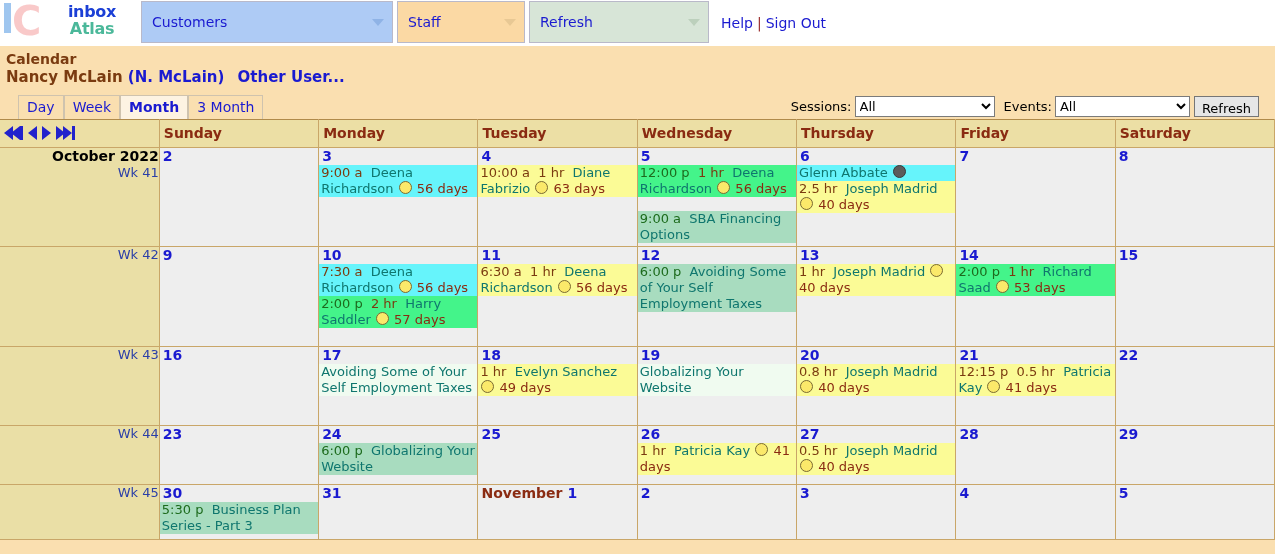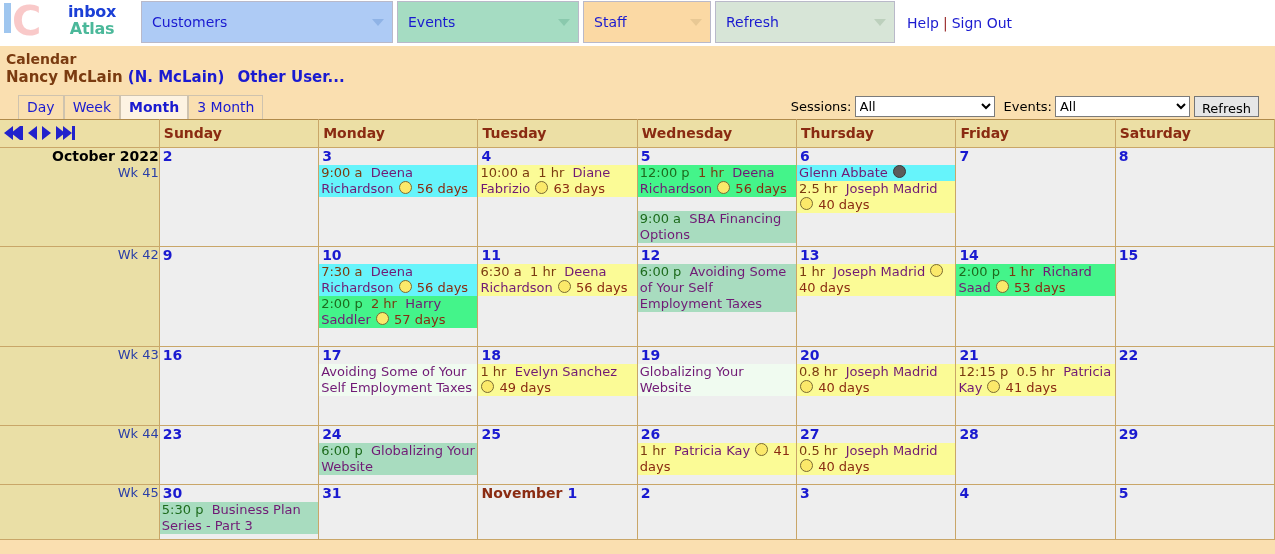--- a/index.html
+++ b/index.html
@@ -83,21 +83,21 @@
 
   td.day{background:#eeeeee;width:199px;}
   td.day.sat{background:#eeeeee;}
   .daynum{color:#1a1ad0;font-weight:bold;font-size:14px;line-height:17px;padding-left:3px;}
   .daynum .monthname{color:#8a2b12;margin-right:5px;}
 
   .evt{font-size:13px;line-height:16px;padding:0 2px 0 2px;}
   .evt .time{color:#7a3b10;}
   .evt .time-g{color:#1d6b1d;}
   .evt .dur{color:#7a3b10;}
-  .evt .name{color:#701a75;text-align:right;}
+  .evt .name{color:#0f766e;text-align:right;}
   .evt .days{color:#8a2b12;}
   .bg-cyan{background:#66f4fb;}
   .bg-yellow{background:#fbfb96;}
   .bg-green{background:#44f48a;}
   .bg-mint{background:#a8dcbf;}
   .bg-palemint{background:#f0fbf0;}
   .dot{display:inline-block;width:11px;height:11px;border-radius:50%;
     vertical-align:-1px;margin:0 1px;border:1px solid #7a6a33;}
   .dot-open{background:#fbe96a;}
   .dot-done{background:#5b5b5b;border-color:#3a3a3a;}
@@ -112,24 +112,20 @@
       <div class="logo-c">C</div>
     </div>
     <div class="logo-words">
       <div class="logo-inbox">inbox</div>
       <div class="logo-atlas">Atlas</div>
     </div>
   </div>
 
   <div class="navtab nt-customers">
     <span>Customers</span>
-    <span class="caret"></span>
-  </div>
-  <div class="navtab nt-events">
-    <span>Events</span>
     <span class="caret"></span>
   </div>
   <div class="navtab nt-staff">
     <span>Staff</span>
     <span class="caret"></span>
   </div>
   <div class="navtab nt-reports">
     <span>Refresh</span>
     <span class="caret"></span>
   </div>

